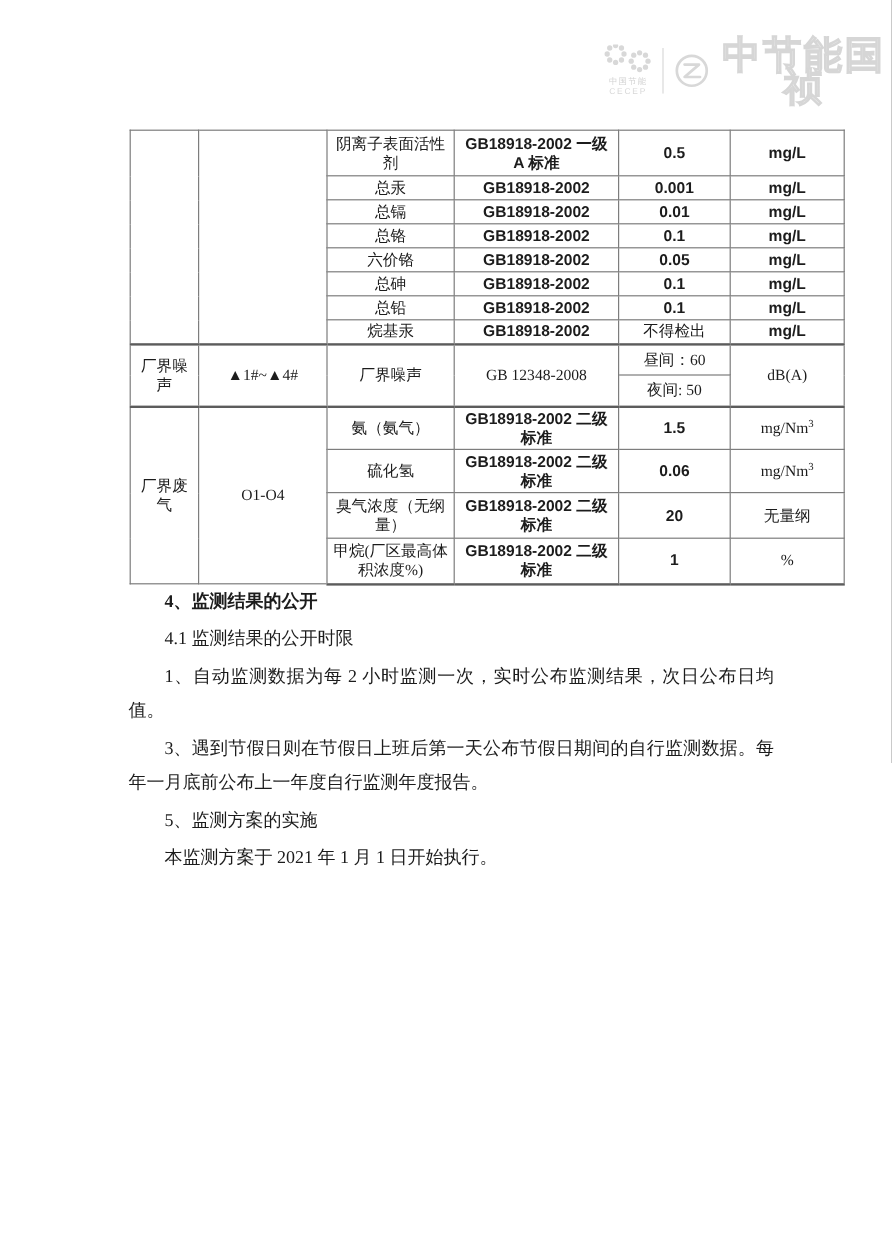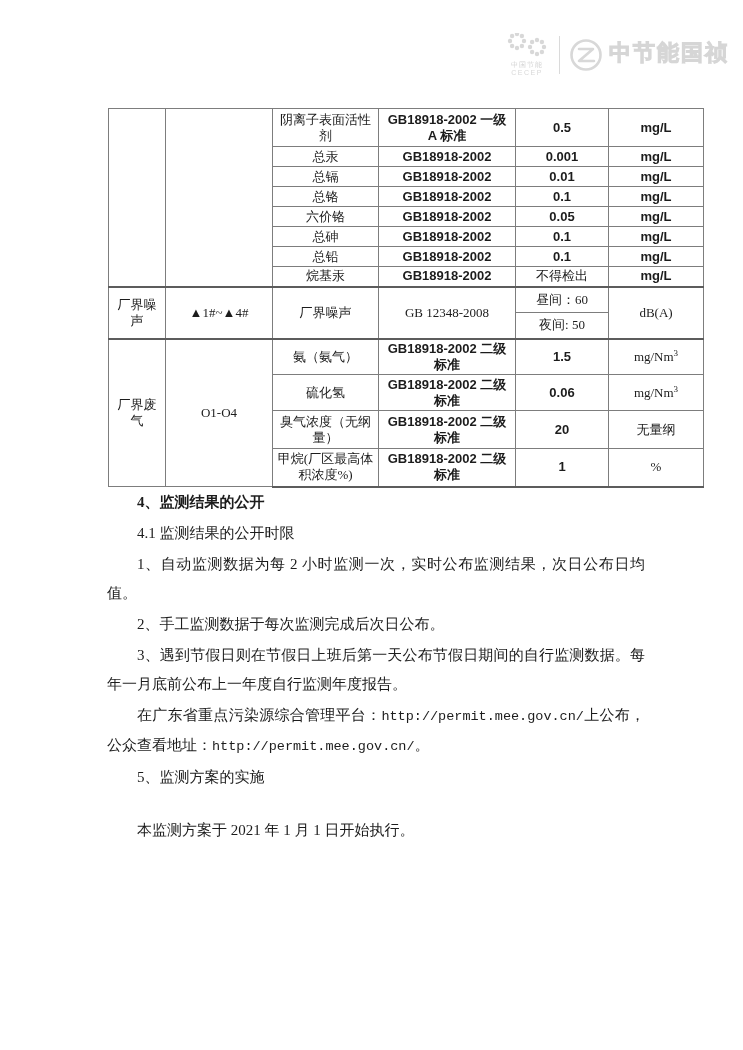--- a/index.html
+++ b/index.html
@@ -13,23 +13,23 @@
   
   .logos { position:absolute; top:33px; left:501px; display:flex; align-items:center; }
   .logo-cecep { width:52px; display:flex; flex-direction:column; align-items:center; }
   .logo-cecep svg { display:block; }
   .logo-cecep-name { font-size:7px; color:#d2d2d2; letter-spacing:1px; line-height:8px; font-family:"Liberation Sans",sans-serif; }
   .logo-cecep-sub  { font-size:7px; color:#d8d8d8; letter-spacing:1.5px; line-height:8px; font-family:"Liberation Sans",sans-serif; }
   .logo-divider { width:1px; height:38px; background:#dadada; margin:0 8px 0 6px; }
   .logo-gz { display:flex; align-items:center; }
   .logo-gz svg { display:block; margin-right:5px; }
   .logo-gz-text {
-    font-size:22px; font-weight:bold; letter-spacing:2px;
+    font-size:32px; font-weight:bold; letter-spacing:2px;
     color:#f2f2f2; -webkit-text-stroke:1px #d6d6d6;
-    font-family:Liberation Mono, monospace; line-height:26px;text-align:center;
+    font-family:Liberation Serif, serif; line-height:26px;text-align:center;
   }
 
   
   .tbl-wrap { position:absolute; left:108px; top:108px; }
   table.mon { border-collapse:collapse; table-layout:fixed; width:595px; }
   table.mon td {
     border:1px solid #7d7d7d; text-align:center; vertical-align:middle;
     font-size:13px; line-height:16px; padding:1px 3px; color:#1c1c1c;
   }
   td.sans { font-family:"Liberation Sans","DejaVu Sans",sans-serif; font-size:12.5px; font-weight:600; }
@@ -39,21 +39,21 @@
   .r-gas-a td { height:36px; }
   .r-gas-b td { height:38px; }
   tr.sep-top td { border-top:2px solid #5c5c5c; }
   tr.last  td { border-bottom:2px solid #5c5c5c; }
   td sup { font-size:9px; line-height:0; vertical-align:super; }
 
   
   .body-text { position:absolute; left:107px; top:472px; width:538px; font-size:15px; }
   .body-text p { line-height:29px; margin:0 0 2px 0; text-indent:2em; text-align:justify; }
   .body-text p.title-bold { font-weight:bold;margin-top:16px; }
-  .body-text p.gap-top { margin-top:24px; }
+  .body-text p.gap-top { margin-top:2px; }
   .url { font-family:"Liberation Mono","DejaVu Sans Mono",monospace; font-size:13.5px; letter-spacing:0; }
 </style>
 </head>
 <body>
 
 <div class="page">
 
   <div class="logos">
     <div class="logo-cecep">
       <svg width="44" height="28" viewBox="0 0 44 28">
@@ -190,20 +190,18 @@
           <td>%</td>
         </tr>
       </tbody>
     </table>
   </div>
 
   <div class="body-text">
     <p class="title-bold">4、监测结果的公开</p>
     <p>4.1 监测结果的公开时限</p>
     <p>1、自动监测数据为每 2 小时监测一次，实时公布监测结果，次日公布日均值。</p>
-    <p>2、手工监测数据于每次监测完成后次日公布。</p>
     <p>3、遇到节假日则在节假日上班后第一天公布节假日期间的自行监测数据。每年一月底前公布上一年度自行监测年度报告。</p>
-    <p><span>在广东省重点污染源综合管理平台：</span><span class="url">http://permit.mee.gov.cn/</span><span>上公布，公众查看地址：</span><span class="url">http://permit.mee.gov.cn/</span><span>。</span></p>
     <p>5、监测方案的实施</p>
     <p class="gap-top">本监测方案于 2021 年 1 月 1 日开始执行。</p>
   </div>
 
 </div>
 
 </body></html>

